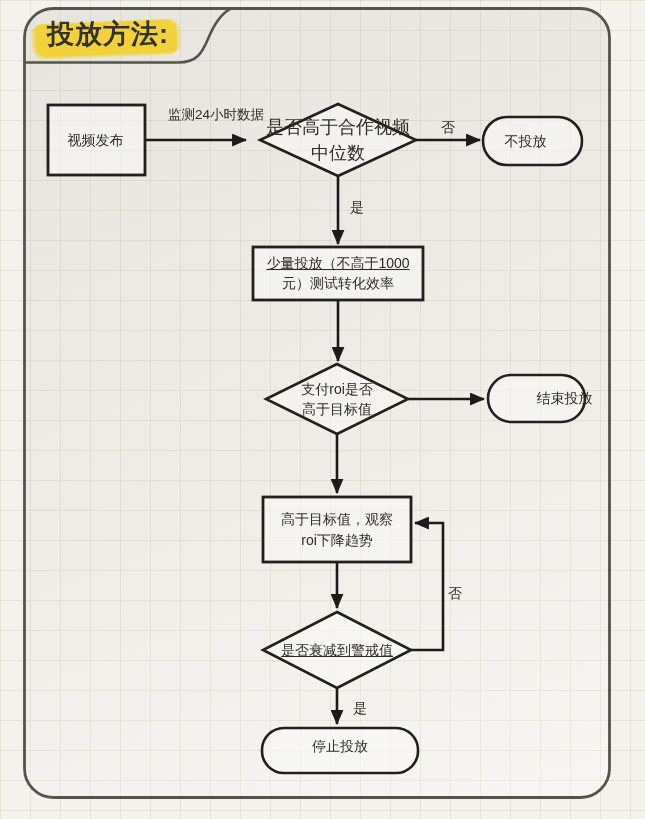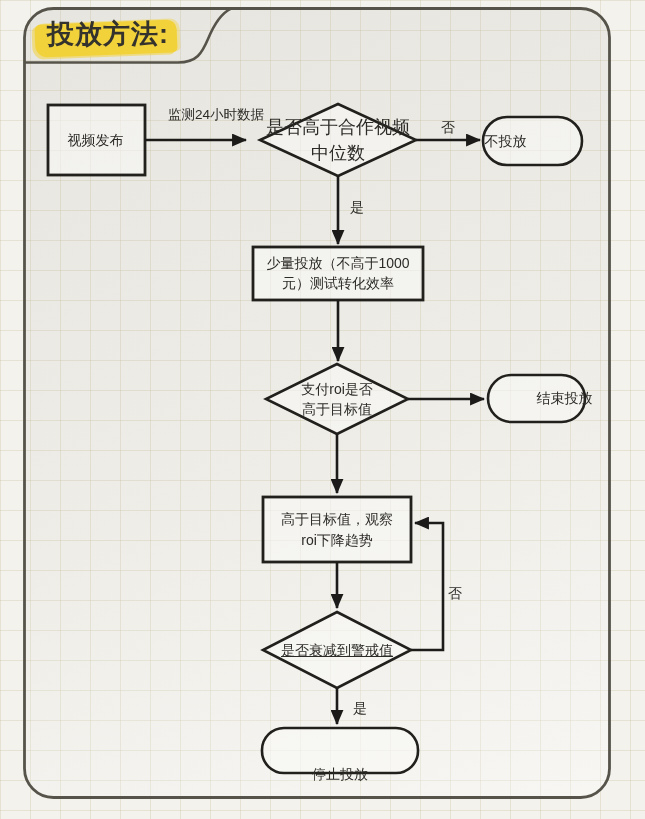--- a/index.html
+++ b/index.html
@@ -88,25 +88,25 @@
     <line x1="337" y1="434" x2="337" y2="493" stroke="#1c1b19" stroke-width="2.6" marker-end="url(#ah)"></line>
     <line x1="337" y1="562" x2="337" y2="608" stroke="#1c1b19" stroke-width="2.6" marker-end="url(#ah)"></line>
     <line x1="337" y1="688" x2="337" y2="724" stroke="#1c1b19" stroke-width="2.6" marker-end="url(#ah)"></line>
     <polyline points="411,650 443,650 443,523 415,523" fill="none" stroke="#1c1b19" stroke-width="2.6" marker-end="url(#ah)"></polyline>
   </svg>
 
   <div class="nlabel" style="left:48px;top:105px;width:95px;height:70px;font-size:14px;">视频发布</div>
 
   <div class="nlabel" style="left:258px;top:106px;width:160px;height:68px;font-size:18px;">是否高于合作视频中位数</div>
 
-  <div class="nlabel" style="left:456px;top:117px;width:99px;height:48px;font-size:14px;">不投放</div>
+  <div class="nlabel" style="left:476px;top:117px;width:99px;height:48px;font-size:14px;">不投放</div>
 
   <div class="nlabel" style="left:248px;top:247px;width:180px;height:53px;font-size:14px;">
     <div>
-      <span style="display:block;white-space:nowrap;">少量投放（不高于1000</span>
+      <span style="display:block;white-space:nowrap;text-decoration:underline;">少量投放（不高于1000</span>
       <span style="display:block;white-space:nowrap;font-family:Liberation Mono, monospace;">元）测试转化效率</span>
     </div>
   </div>
 
   <div class="nlabel" style="left:266px;top:365px;width:142px;height:68px;font-size:14px;">
     <div>
       <span style="display:block;white-space:nowrap;">支付roi是否</span>
       <span style="display:block;white-space:nowrap;">高于目标值</span>
     </div>
   </div>
@@ -115,21 +115,21 @@
 
   <div class="nlabel" style="left:263px;top:498px;width:148px;height:63px;font-size:14px;">
     <div>
       <span style="display:block;white-space:nowrap;">高于目标值，观察</span>
       <span style="display:block;white-space:nowrap;">roi下降趋势</span>
     </div>
   </div>
 
   <div class="nlabel" style="left:263px;top:613px;width:148px;height:74px;font-size:14px;text-decoration:underline;">是否衰减到警戒值</div>
 
-  <div class="nlabel" style="left:262px;top:728px;width:156px;height:37px;font-size:14px;margin-top:28px;">停止投放</div>
+  <div class="nlabel" style="left:262px;top:728px;width:156px;height:37px;font-size:14px;">停止投放</div>
 
   <div class="elabel" style="left:168px;top:106px;width:96px;text-align:center;font-size:13.5px;">监测24小时数据</div>
 
   <div class="elabel" style="left:441px;top:119px;font-size:14px;">否</div>
 
   <div class="elabel" style="left:350px;top:199px;font-size:14px;">是</div>
 
   <div class="elabel" style="left:448px;top:585px;font-size:14px;">否</div>
 
   <div class="elabel" style="left:353px;top:700px;font-size:14px;">是</div>

